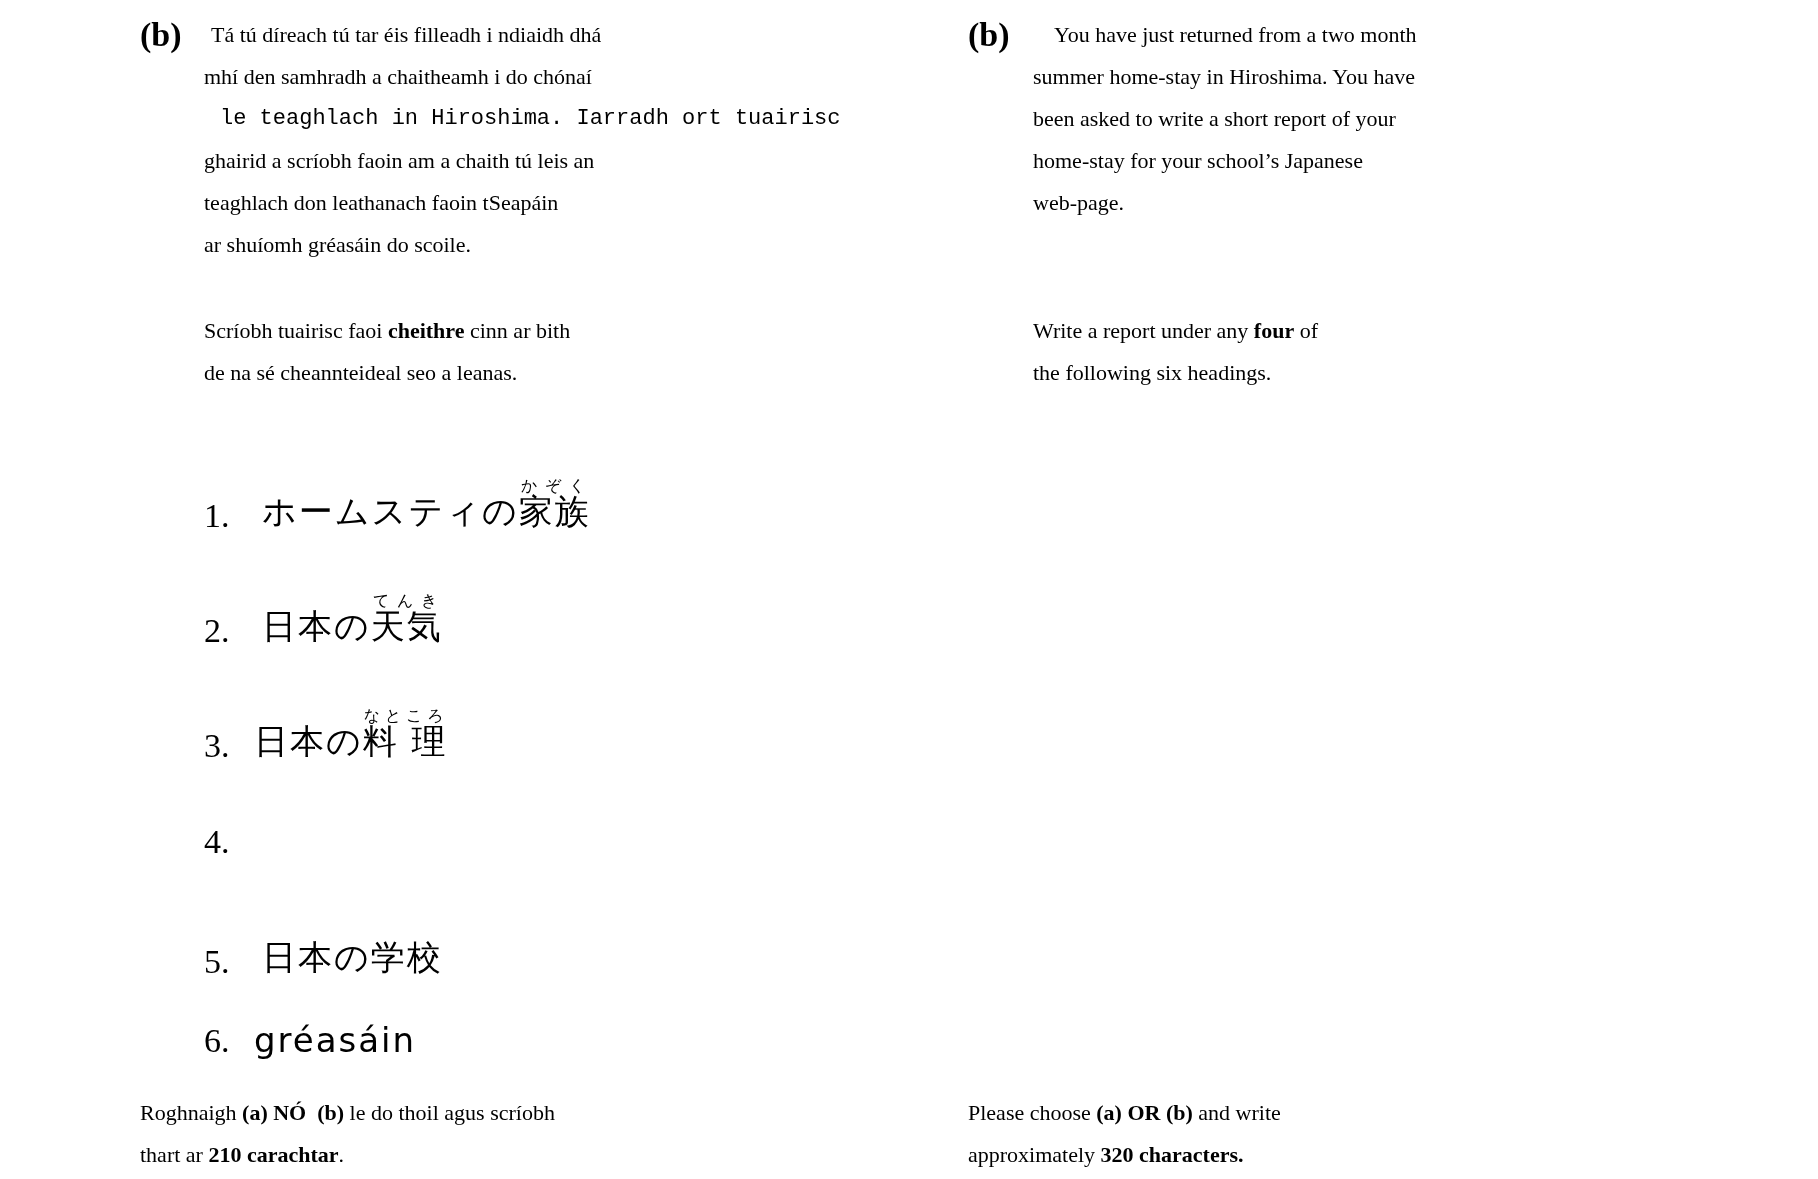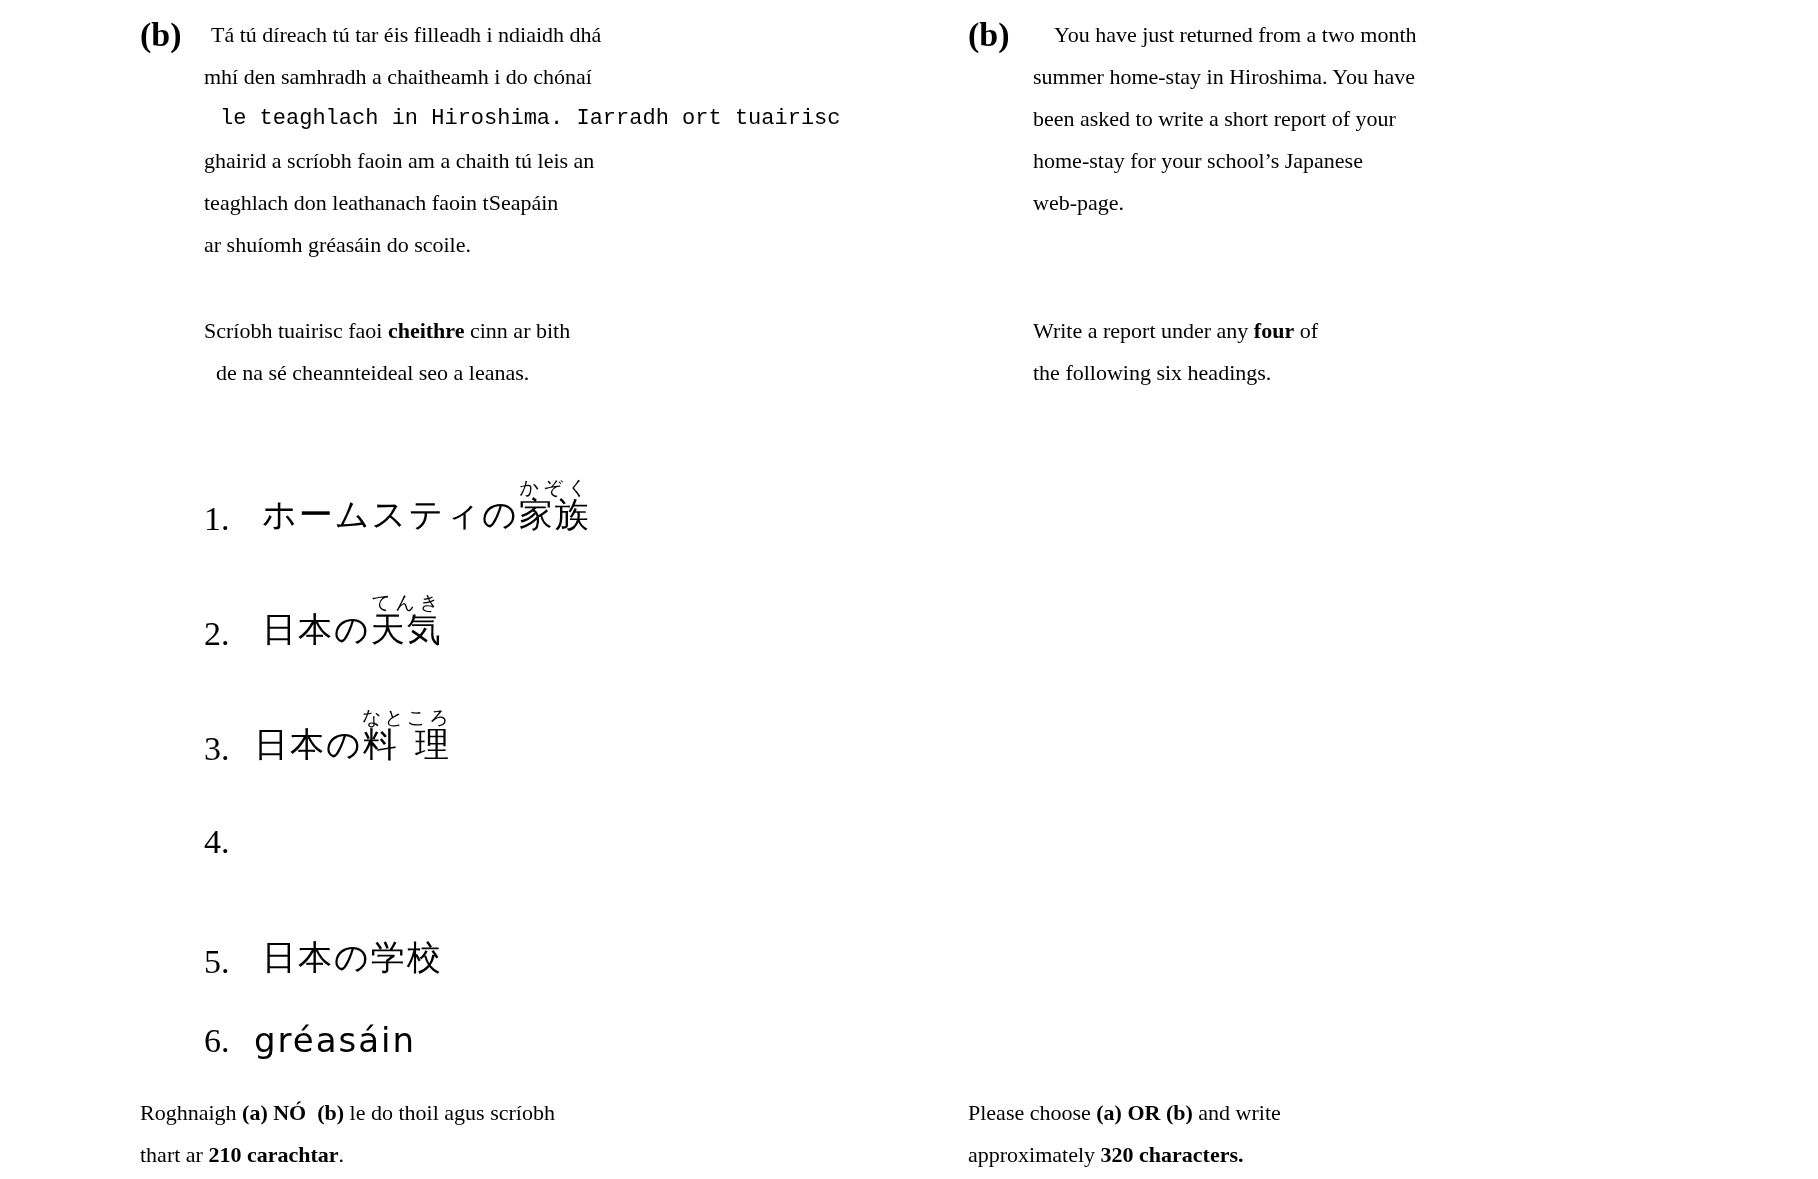--- a/index.html
+++ b/index.html
@@ -12,35 +12,35 @@
   .para { font-size: 22px; line-height: 42.5px; white-space: nowrap; }
   .qlabel { font-weight: bold; font-size: 34px; line-height: 42.5px; }
   .bold { font-weight: bold; }
   .item {
     position: absolute; left: 204px; font-size: 34px; white-space: nowrap;
     display: flex; align-items: flex-end;
   }
   .item-num { display: inline-block; width: 50px; font-family: "Liberation Serif", serif; }
   .jp { font-family: "DejaVu Sans", sans-serif; font-size: 34px; letter-spacing: 2px; }
   ruby { ruby-position: over; }
-  rt { font-size: 19px; letter-spacing: 3px; font-family: "DejaVu Sans", sans-serif; }
+  rt { font-size: 16px; letter-spacing: 3px; font-family: "DejaVu Sans", sans-serif; }
 </style>
 </head>
 <body>
 
 <div class="abs qlabel" style="left:140px; top:14px;">(b)</div>
 <div class="abs para" style="left:211px; top:14px;">Tá tú díreach tú tar éis filleadh i ndiaidh dhá</div>
 <div class="abs para" style="left:204px; top:56px;">mhí den samhradh a chaitheamh i do chónaí</div>
 <div class="abs para" style="left:220px; top:98px;font-family:Liberation Mono, monospace;">le teaghlach in Hiroshima. Iarradh ort tuairisc</div>
 <div class="abs para" style="left:204px; top:140px;">ghairid a scríobh faoin am a chaith tú leis an</div>
 <div class="abs para" style="left:204px; top:182px;">teaghlach don leathanach faoin tSeapáin</div>
 <div class="abs para" style="left:204px; top:224px;">ar shuíomh gréasáin do scoile.</div>
 
 <div class="abs para" style="left:204px; top:310px;"><span>Scríobh tuairisc faoi </span><span class="bold">cheithre</span><span> cinn ar bith</span></div>
-<div class="abs para" style="left:216px; top:352px;">de na sé cheannteideal seo a leanas.</div>
+<div class="abs para" style="left:204px; top:352px;">de na sé cheannteideal seo a leanas.</div>
 
 <div class="abs qlabel" style="left:968px; top:14px;">(b)</div>
 <div class="abs para" style="left:1054px; top:14px;">You have just returned from a two month</div>
 <div class="abs para" style="left:1033px; top:56px;">summer home-stay in Hiroshima. You have</div>
 <div class="abs para" style="left:1033px; top:98px;">been asked to write a  short report of your</div>
 <div class="abs para" style="left:1033px; top:140px;">home-stay for your school’s Japanese</div>
 <div class="abs para" style="left:1033px; top:182px;">web-page.</div>
 
 <div class="abs para" style="left:1033px; top:310px;"><span>Write a report under any </span><span class="bold">four</span><span> of</span></div>
 <div class="abs para" style="left:1033px; top:352px;">the following six headings.</div>

